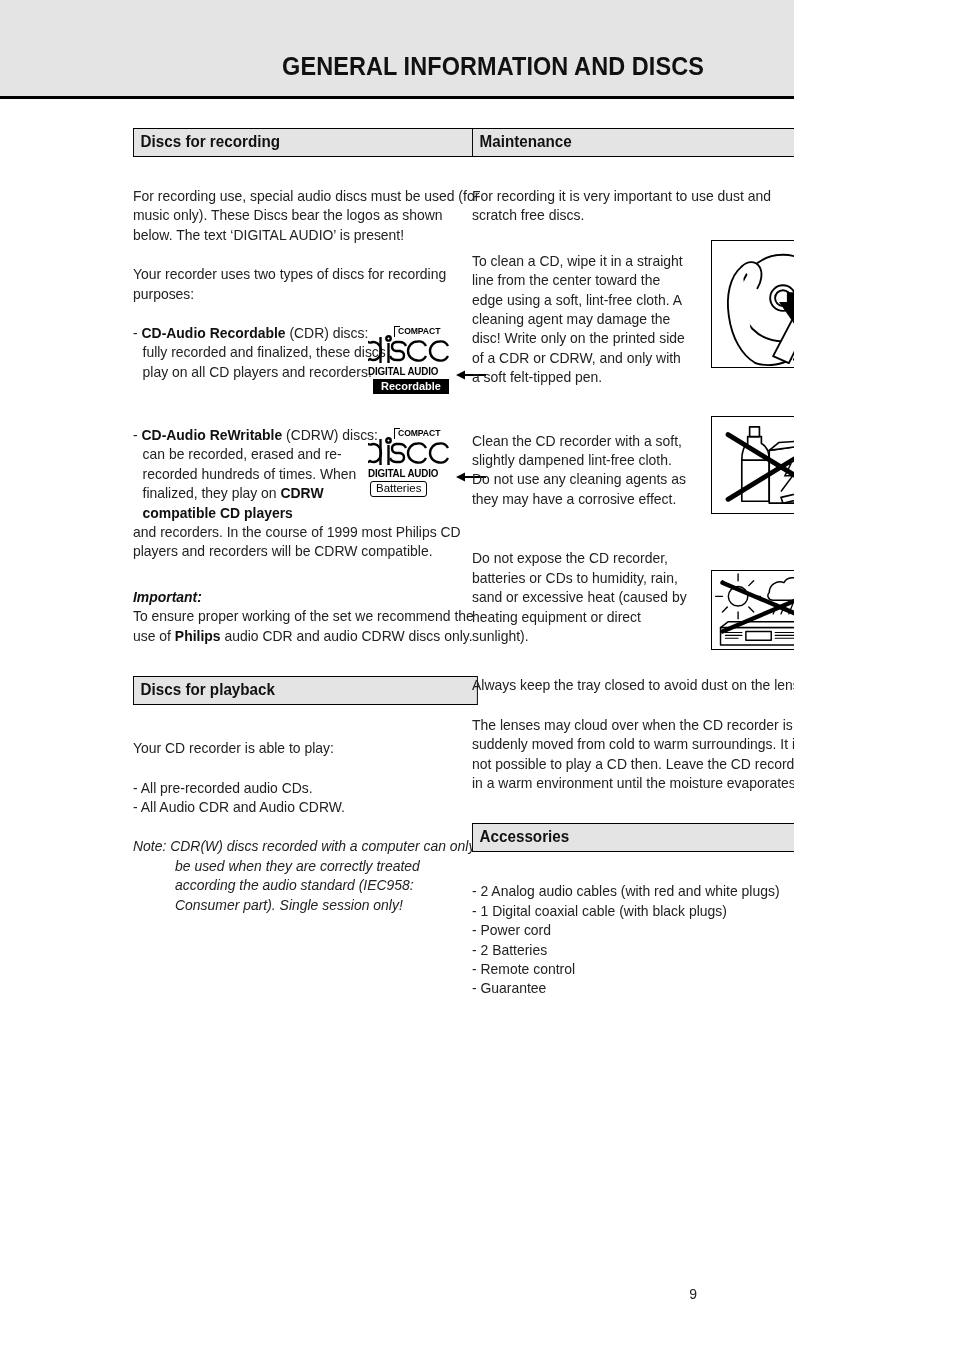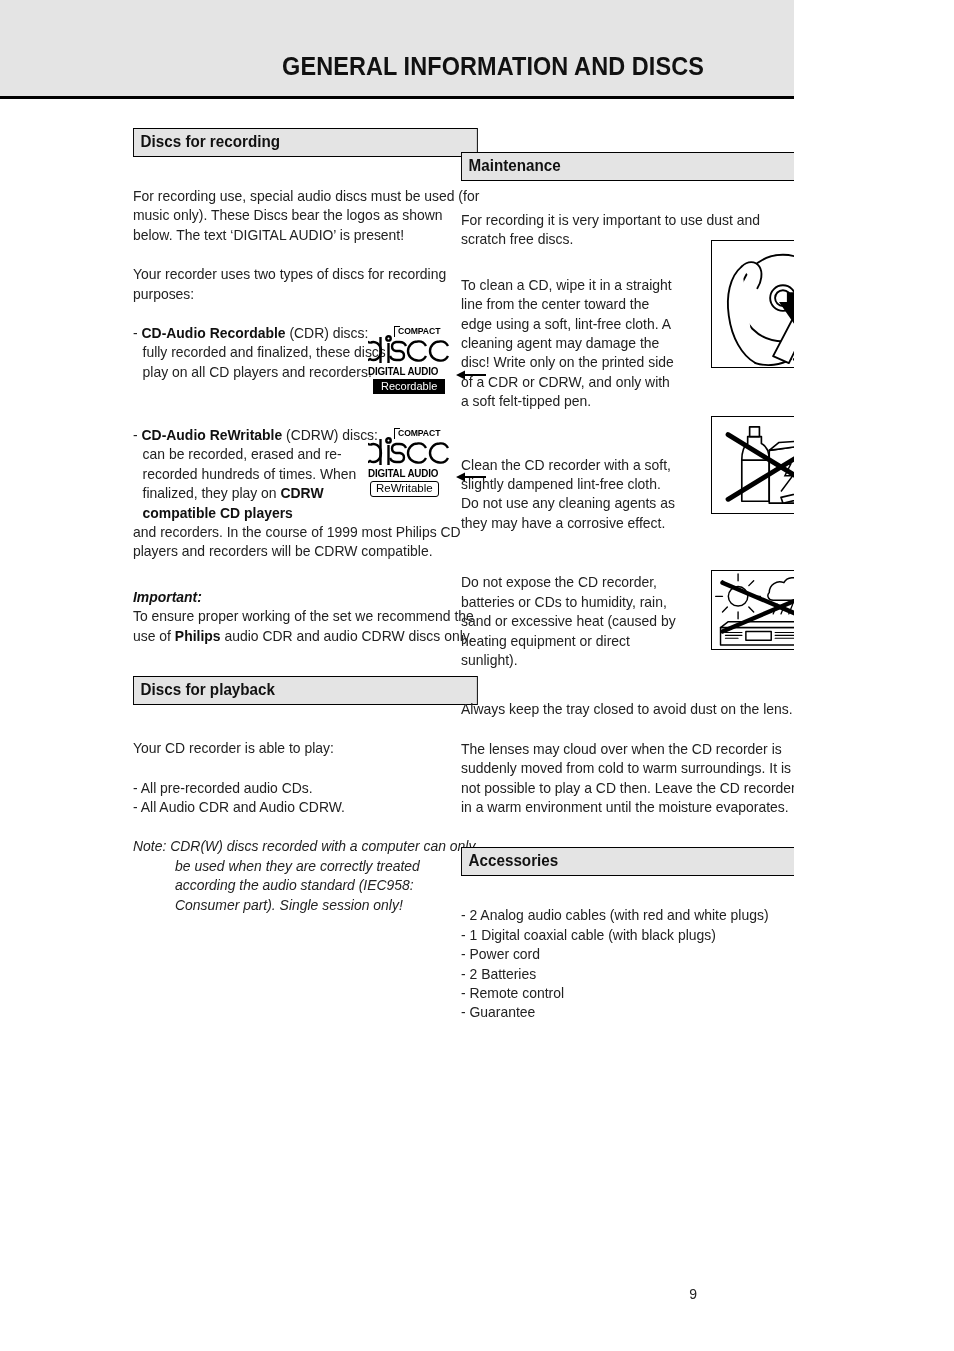--- a/index.html
+++ b/index.html
@@ -69,21 +69,21 @@
     color: #111111;
   }
 
   
   .col {
     position: absolute;
     top: 128px;
     width: 363px;
   }
   .col-left  { left: 97px; margin-left: 36px; }
-  .col-right { left: 461px; margin-top: 24px; }
+  .col-right { left: 472px; }
 
   
   .sec-head {
     box-sizing: border-box;
     width: 100%;
     background: #e4e4e4;
     border: 1.2px solid #000000;
     padding: 4px 7px 5px 7px;
     font-size: 16px;
     font-weight: bold;
@@ -183,21 +183,21 @@
     line-height: 12px;
     white-space: nowrap;
   }
   .cd-badge-filled {
     position: absolute;
     left: 5px;
     top: 53px;
     background: #000;
     color: #fff;
     font-size: 11px;
-    font-weight: normal;
+    font-weight: bold;
     padding: 1px 8px 2px 8px;
     line-height: 12px;
     white-space: nowrap;
   }
   .cd-badge-outline {
     position: absolute;
     left: 2px;
     top: 53px;
     background: #fff;
     color: #000;
@@ -322,21 +322,21 @@
                 <path d="M12.5 2 L12.5 28"></path>
                 <path d="M20.5 8 L20.5 28"></path>
                 <circle cx="20.5" cy="3.4" r="2.2"></circle>
                 <path d="M38 11 a7 6 0 0 0 -7 -4 h-3 a5 4.6 0 0 0 0 9 h4 a5 4.6 0 0 1 0 9 h-3 a7 6 0 0 1 -7 -4"></path>
                 <path d="M58 11 a8.5 9 0 0 0 -8.5 -4.5 a9.5 9.5 0 0 0 0 19 a8.5 9 0 0 0 8.5 -4.5"></path>
                 <path d="M80 11 a8.5 9 0 0 0 -8.5 -4.5 a9.5 9.5 0 0 0 0 19 a8.5 9 0 0 0 8.5 -4.5"></path>
               </g>
             </svg>
           </div>
           <div class="cd-digital">DIGITAL AUDIO</div>
-          <div class="cd-badge-outline">ReWritable</div>
+          <div class="cd-badge-outline">Batteries</div>
         </div>
         <div class="cd-arrow">
           <svg viewBox="0 0 30 10" xmlns="http://www.w3.org/2000/svg">
             <path d="M30 4 L9 4 L9 0.5 L0 5 L9 9.5 L9 6 L30 6 Z" fill="#000"></path>
           </svg>
         </div>
       </div>
     </div>
 
     <div class="txt disc-wide">

